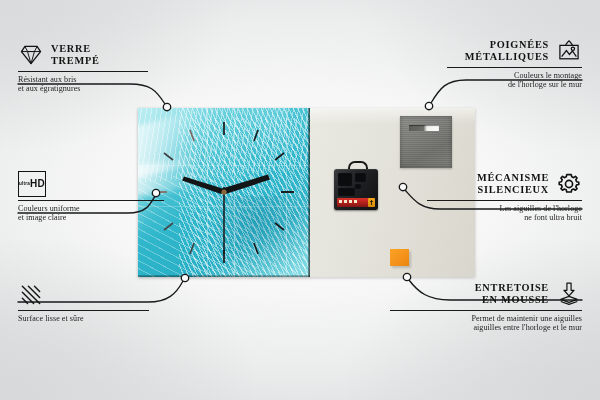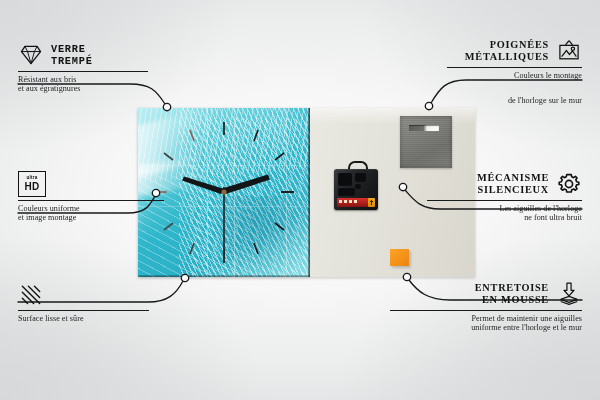--- a/index.html
+++ b/index.html
@@ -30,37 +30,37 @@
   .feat{position:absolute;}
   .feat .head{display:flex;align-items:center;gap:7px;}
   .feat.left .head{justify-content:flex-start;}
   .feat.right .head{justify-content:flex-end;}
   .feat .ttl{
     font-family:"Liberation Serif",serif;
     font-weight:bold;font-size:10.3px;line-height:12.4px;
     letter-spacing:.75px;color:#121212;
     text-transform:uppercase;white-space:nowrap;
   }
-  .feat.left .ttl{text-align:left;font-family:Liberation Mono, monospace;}
+  .feat.left .ttl{text-align:left;}
   .feat.right .ttl{text-align:right;}
   .feat .rule{
     height:0;border-top:1.1px solid #1a1a1a;margin-top:2.5px;
   }
   .feat .desc{
     font-family:"Liberation Serif",serif;
     font-size:8.1px;line-height:9.7px;color:#1d1d1d;
     margin-top:3px;letter-spacing:.05px;white-space:nowrap;
   }
   .feat.right .desc{text-align:right;}
   .ico{width:26px;height:26px;flex:0 0 26px;display:block;}
 
   
   .hdbox{
     width:26px;height:24px;border:1.3px solid #121212;
-    display:flex;flex-direction:column;align-items:center;
+    display:flex;flex-direction:row;align-items:center;
     justify-content:center;line-height:1;flex:0 0 26px;
   }
   .hdbox .u{font-family:"Liberation Sans",sans-serif;font-size:4.6px;font-weight:bold;letter-spacing:.2px;color:#121212;}
   .hdbox .h{font-family:"Liberation Sans",sans-serif;font-size:10px;font-weight:bold;letter-spacing:.2px;color:#121212;margin-top:.5px;}
 
   
   #clock{
     position:absolute;left:138px;top:108px;width:172px;height:169px;
     overflow:hidden;
     background:
@@ -310,21 +310,21 @@
 
   <div class="feat left" style="left:18px;top:171px;width:150px;">
     <div class="head">
       <div class="hdbox">
         <span class="u">ultra</span>
         <span class="h">HD</span>
       </div>
     </div>
     <div class="rule" style="width:146px"></div>
     <div class="desc">Couleurs uniforme</div>
-    <div class="desc" style="margin-top:0">et image montage</div>
+    <div class="desc" style="margin-top:0">et image claire</div>
   </div>
 
   <div class="feat left" style="left:18px;top:281px;width:135px;">
     <div class="head">
       <svg class="ico" viewBox="0 0 30 30">
         <g stroke="#121212" stroke-width="1.6" stroke-linecap="round">
           <path d="M5,6 L25,26"></path>
           <path d="M12,6 L25,19"></path>
           <path d="M19,6 L25,12"></path>
           <path d="M5,13 L18,26"></path>
@@ -346,21 +346,21 @@
         <g fill="none" stroke="#121212" stroke-width="1.45">
           <path d="M15,3 L11,8 M15,3 L19,8"></path>
           <rect x="4.5" y="8.5" width="21" height="15.5"></rect>
           <path d="M6.5,21.5 L12,14.5 L15.5,19 L19,15 L23.5,21.5"></path>
           <circle cx="19.5" cy="12.5" r="1.9"></circle>
         </g>
       </svg>
     </div>
     <div class="rule" style="width:135px;margin-left:auto"></div>
     <div class="desc">Couleurs le montage</div>
-    <div class="desc" style="margin-top:16px">de l'horloge sur le mur</div>
+    <div class="desc" style="margin-top:0">de l'horloge sur le mur</div>
   </div>
 
   <div class="feat right" style="left:427px;top:171px;width:155px;">
     <div class="head">
       <div>
         <div class="ttl">MÉCANISME</div>
         <div class="ttl">SILENCIEUX</div>
       </div>
       <svg class="ico" viewBox="0 0 30 30">
         <g fill="none" stroke="#121212" stroke-width="1.9" stroke-linejoin="round">
@@ -383,16 +383,16 @@
       <svg class="ico" viewBox="0 0 30 30">
         <g fill="none" stroke="#121212" stroke-width="1.4" stroke-linejoin="round">
           <path d="M12.6,2.5 h4.8 v8.2 h3.4 L15,17.2 L9.2,10.7 h3.4 Z"></path>
           <path d="M15,17.8 L24.5,21.2 L15,24.6 L5.5,21.2 Z"></path>
           <path d="M5.5,23.6 L15,27 L24.5,23.6"></path>
         </g>
       </svg>
     </div>
     <div class="rule" style="width:192px;margin-left:auto"></div>
     <div class="desc">Permet de maintenir une aiguilles</div>
-    <div class="desc" style="margin-top:0">uniforme entre l'horloge et le mur</div>
+    <div class="desc" style="margin-top:0">aiguilles entre l'horloge et le mur</div>
   </div>
 
 </div>
 
 </body></html>

